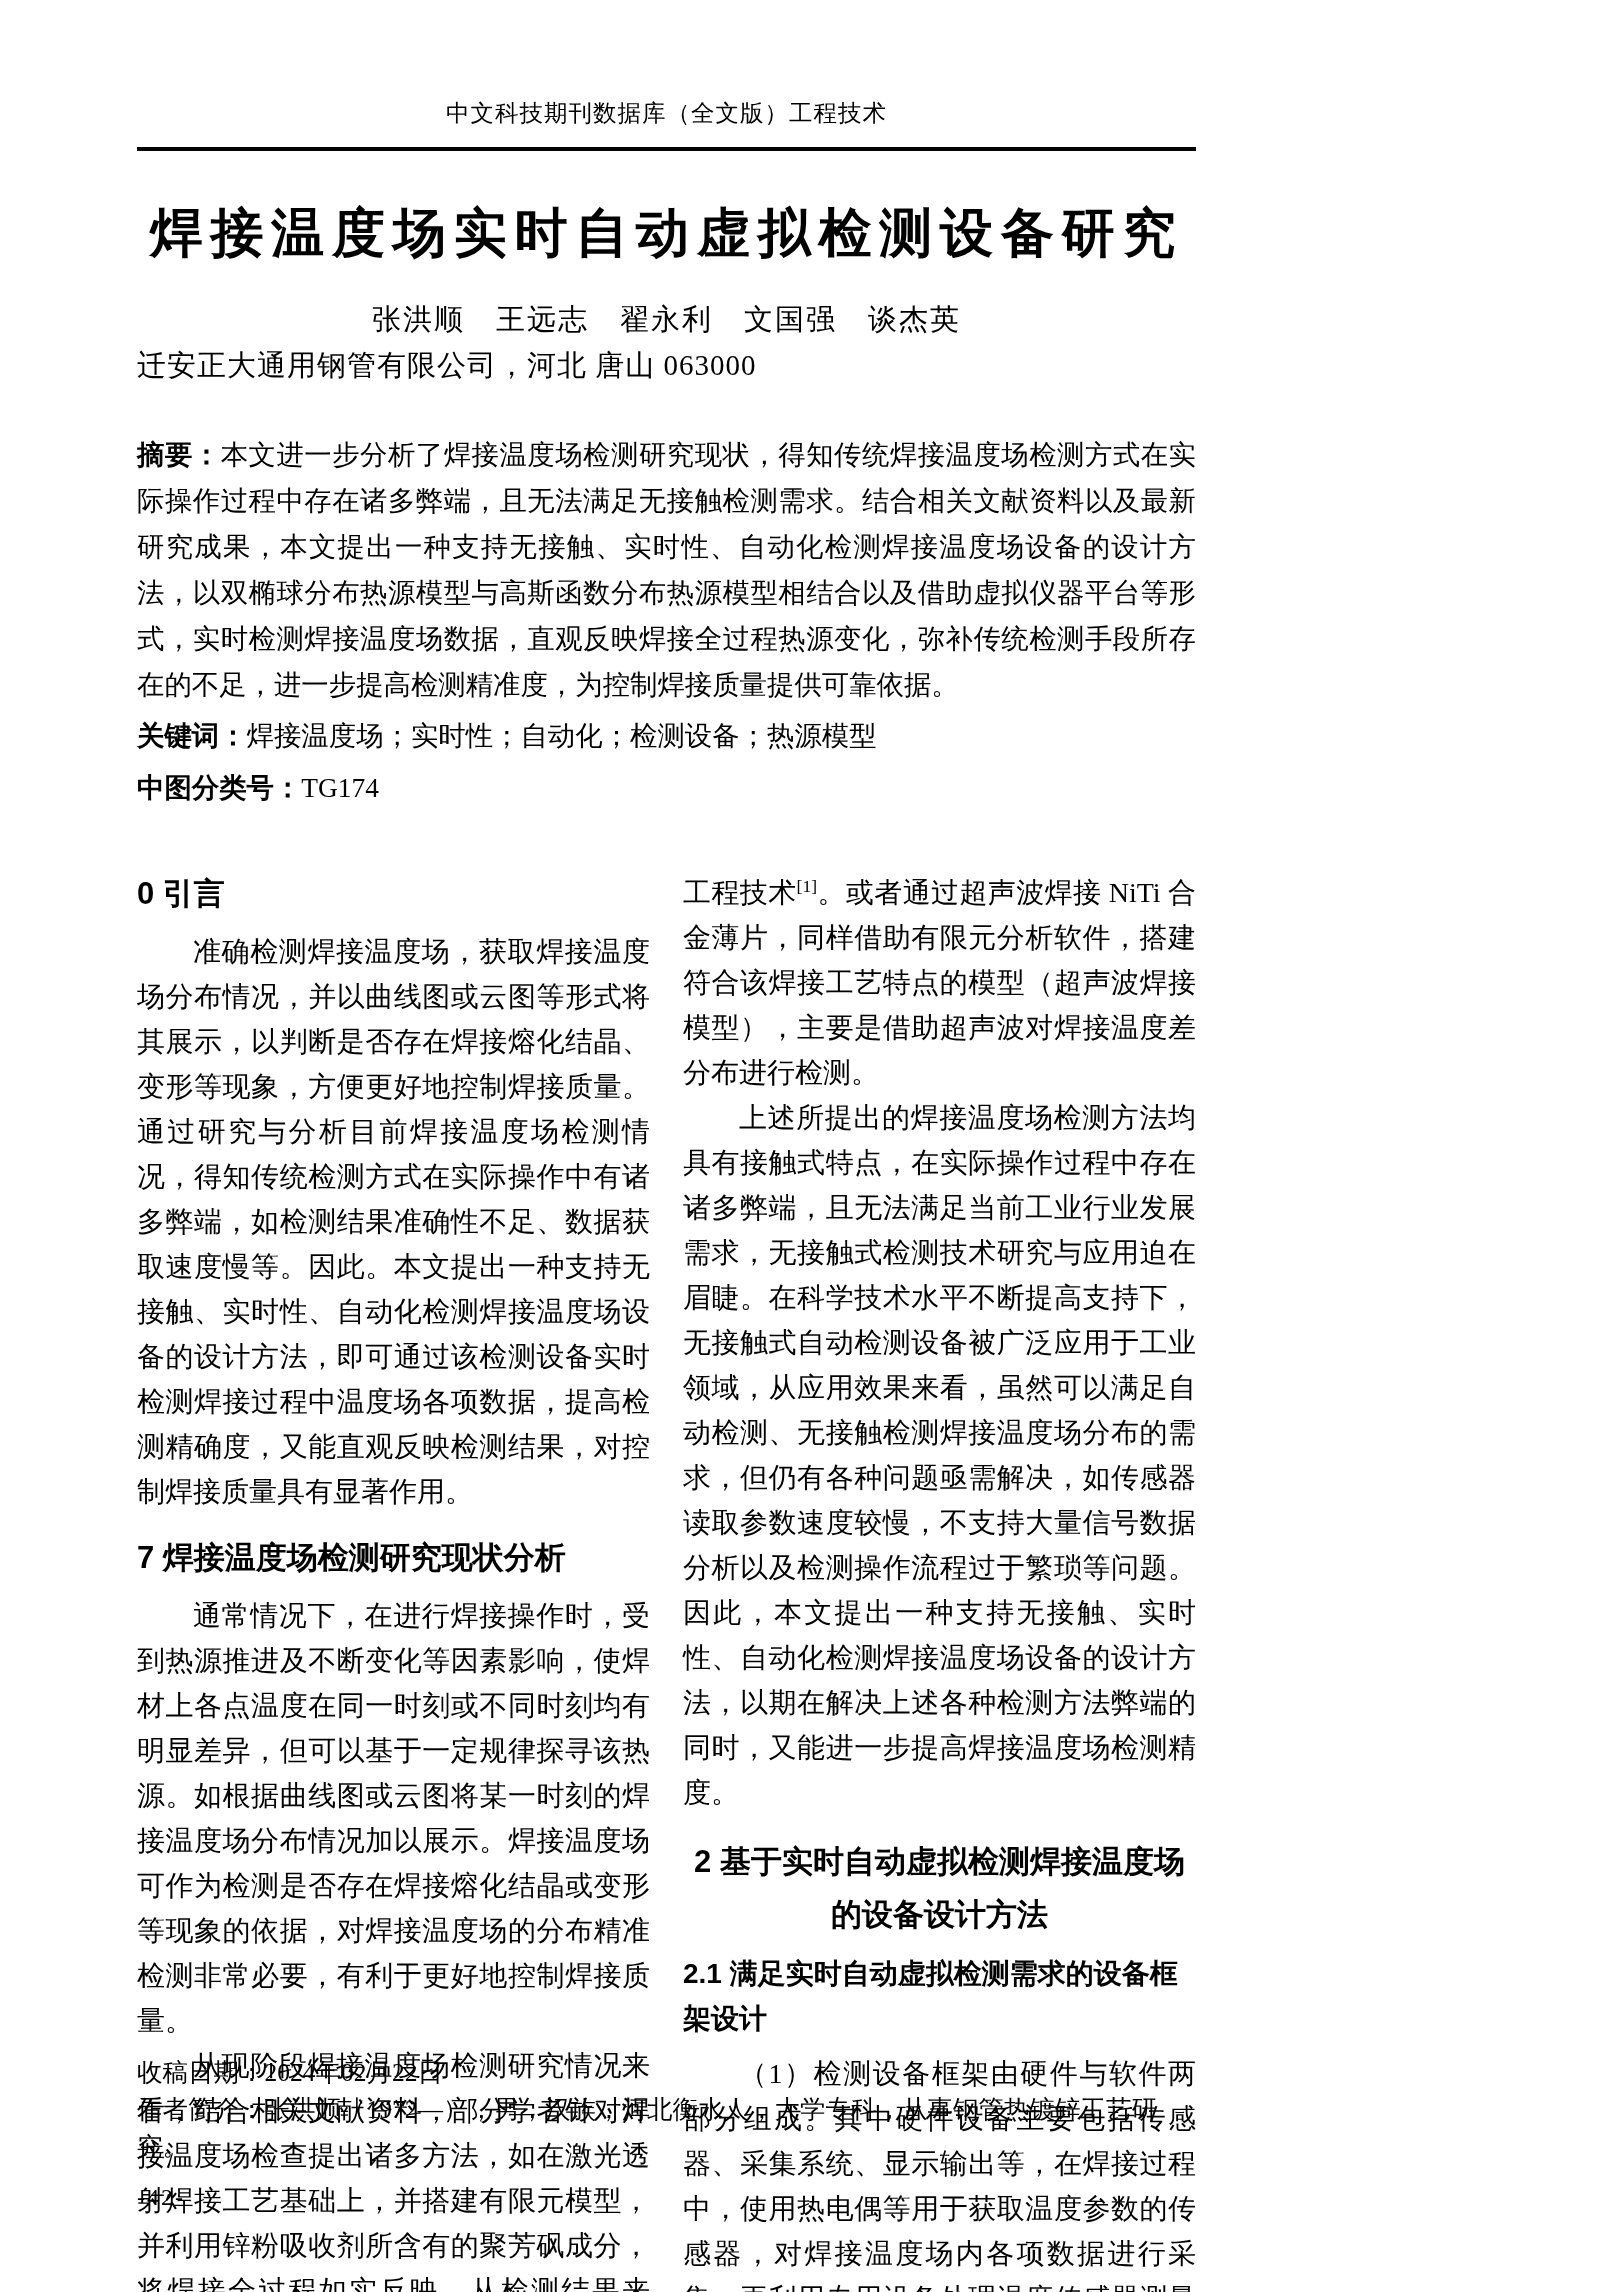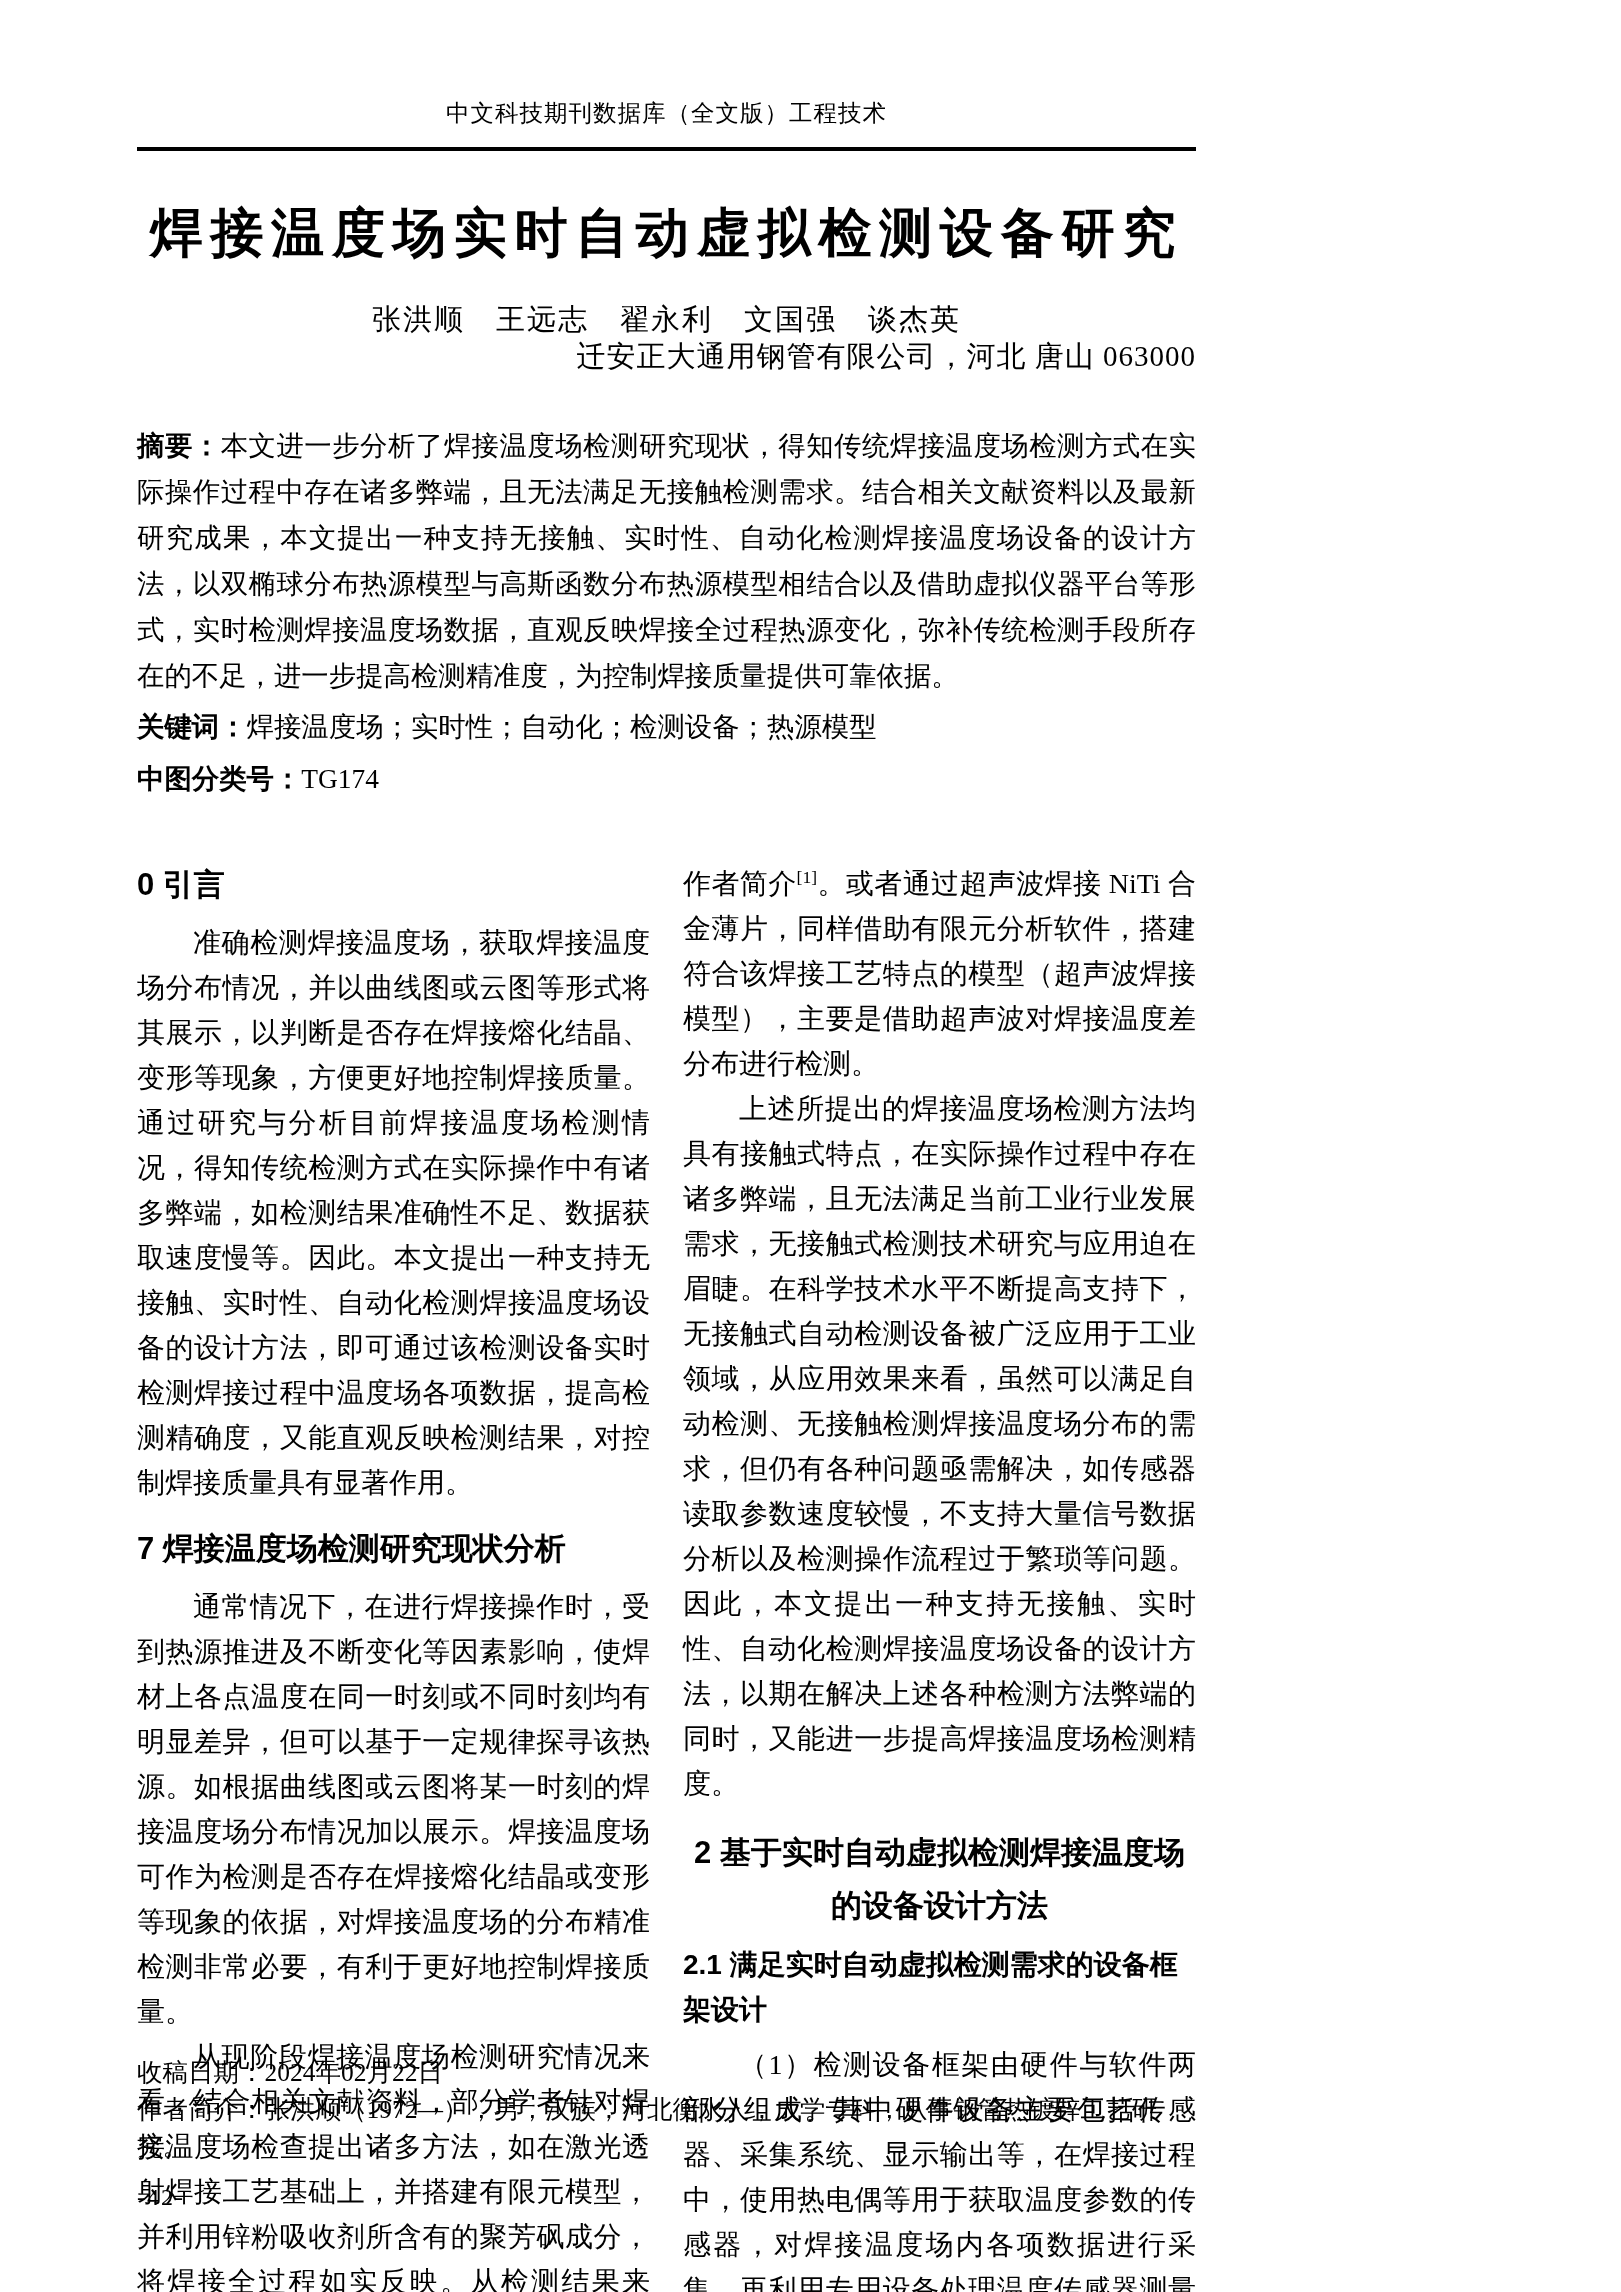--- a/index.html
+++ b/index.html
@@ -45,22 +45,22 @@
     letter-spacing: 7.8px;
   }
   .authors {
     margin-top: 39px;
     text-align: center;
     font-size: 29px;
     line-height: 35px;
     letter-spacing: 2px;
   }
   .affiliation {
-    margin-top: 2px;
-    text-align: right;
+    margin-top: 11px;
+    text-align: left;
     font-size: 29px;
     line-height: 35px;
     letter-spacing: 1px;
   }
   .abstract {
     margin: 49px 0 0 0;
     font-size: 27.4px;
     line-height: 46px;
     text-align: justify;
     text-justify: inter-ideograph;
@@ -177,21 +177,21 @@
     <div class="col">
       <div class="sec-h1 first">0 引言</div>
       <p>准确检测焊接温度场，获取焊接温度场分布情况，并以曲线图或云图等形式将其展示，以判断是否存在焊接熔化结晶、变形等现象，方便更好地控制焊接质量。通过研究与分析目前焊接温度场检测情况，得知传统检测方式在实际操作中有诸多弊端，如检测结果准确性不足、数据获取速度慢等。因此。本文提出一种支持无接触、实时性、自动化检测焊接温度场设备的设计方法，即可通过该检测设备实时检测焊接过程中温度场各项数据，提高检测精确度，又能直观反映检测结果，对控制焊接质量具有显著作用。</p>
       <div class="sec-h1">7 焊接温度场检测研究现状分析</div>
       <p>通常情况下，在进行焊接操作时，受到热源推进及不断变化等因素影响，使焊材上各点温度在同一时刻或不同时刻均有明显差异，但可以基于一定规律探寻该热源。如根据曲线图或云图将某一时刻的焊接温度场分布情况加以展示。焊接温度场可作为检测是否存在焊接熔化结晶或变形等现象的依据，对焊接温度场的分布精准检测非常必要，有利于更好地控制焊接质量。</p>
       <p>从现阶段焊接温度场检测研究情况来看，结合相关文献资料，部分学者针对焊接温度场检查提出诸多方法，如在激光透射焊接工艺基础上，并搭建有限元模型，并利用锌粉吸收剂所含有的聚芳砜成分，将焊接全过程如实反映。从检测结果来看，得知焊接功率、焊接速度以及锌粉吸收程度是影响焊接温度场分布的</p>
     </div>
 
     <div class="col">
       <p class="cont">
-        <span>作者简介</span><sup class="ref">[1]</sup><span>。或者通过超声波焊接 NiTi 合金薄片，同样借助有限元分析软件，搭建符合该焊接工艺特点的模型（超声波焊接模型），主要是借助超声波对焊接温度差分布进行检测。</span>
+        <span>工程技术</span><sup class="ref">[1]</sup><span>。或者通过超声波焊接 NiTi 合金薄片，同样借助有限元分析软件，搭建符合该焊接工艺特点的模型（超声波焊接模型），主要是借助超声波对焊接温度差分布进行检测。</span>
       </p>
       <p>上述所提出的焊接温度场检测方法均具有接触式特点，在实际操作过程中存在诸多弊端，且无法满足当前工业行业发展需求，无接触式检测技术研究与应用迫在眉睫。在科学技术水平不断提高支持下，无接触式自动检测设备被广泛应用于工业领域，从应用效果来看，虽然可以满足自动检测、无接触检测焊接温度场分布的需求，但仍有各种问题亟需解决，如传感器读取参数速度较慢，不支持大量信号数据分析以及检测操作流程过于繁琐等问题。因此，本文提出一种支持无接触、实时性、自动化检测焊接温度场设备的设计方法，以期在解决上述各种检测方法弊端的同时，又能进一步提高焊接温度场检测精度。</p>
       <div class="sec-h2">2 基于实时自动虚拟检测焊接温度场的设备设计方法</div>
       <div class="sec-h3">2.1 满足实时自动虚拟检测需求的设备框架设计</div>
       <p>（1）检测设备框架由硬件与软件两部分组成。其中硬件设备主要包括传感器、采集系统、显示输出等，在焊接过程中，使用热电偶等用于获取温度参数的传感器，对焊接温度场内各项数据进行采集，再利用专用设备处理温度传感器测量的特征信号（如隔离、降噪等），目的是将其转换为方面分析的电压信号。采集系统接收电压信号后，会再次处理电压信号，进行</p>
     </div>
 
   </div>
 
   <div class="footnotes">

